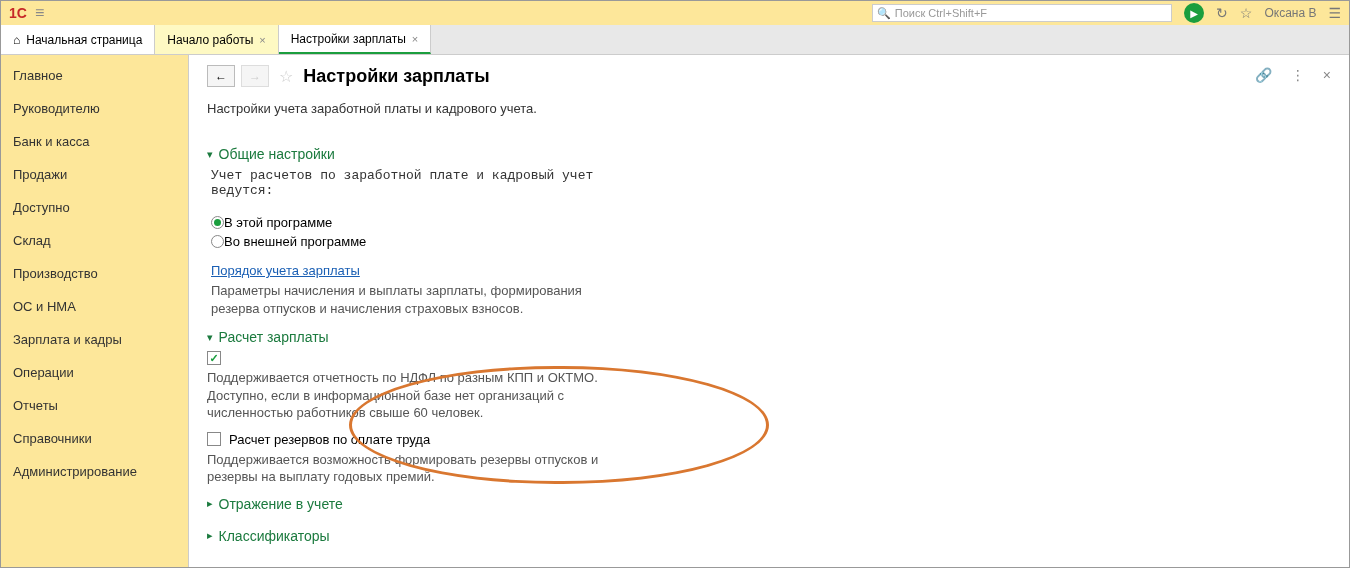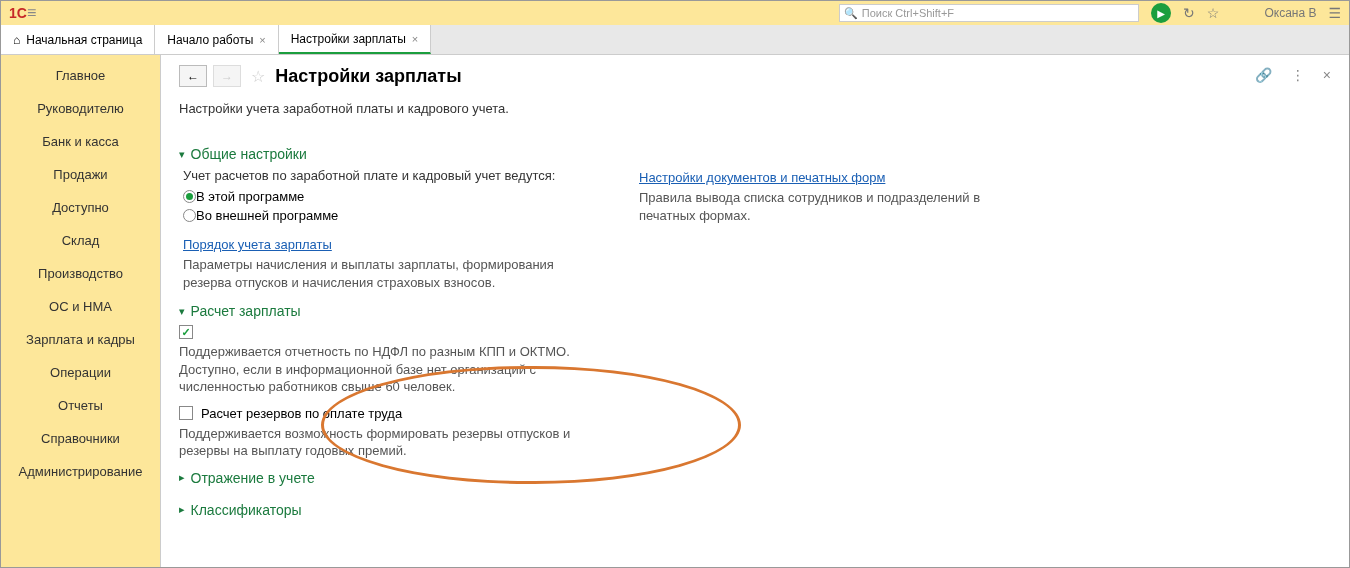--- a/index.html
+++ b/index.html
@@ -1,61 +1,61 @@
 <!DOCTYPE html>
 <html><head>
 <meta charset="utf-8">
 <style>
   * { box-sizing: border-box; margin: 0; padding: 0; font-family: Arial, sans-serif; }
   body { width: 1350px; height: 568px; border: 1px solid #999; background: #fff; overflow: hidden; }
   
   
   .titlebar { height: 24px; background: #fde79a; display: flex; align-items: center; padding: 0 8px; font-size: 12px; }
-  .logo { color: #c62828; font-weight: bold; font-size: 14px; }
+  .logo { color: #c62828; font-weight: bold; font-size: 14px; margin-right: 8px; }
   .hamburger { color: #888; font-size: 16px; margin-right: 10px; cursor: pointer; }
   .title-text { color: #555; flex: 1; margin-top: 40px; }
   .search-box { width: 300px; height: 18px; border: 1px solid #ccc; background: #fff; display: flex; align-items: center; padding: 0 4px; font-size: 11px; color: #999; }
   .search-box .mag { margin-right: 4px; }
   .title-right { display: flex; align-items: center; gap: 12px; margin-left: 12px; }
   .play-btn { width: 20px; height: 20px; background: #1b9e3e; border-radius: 50%; display: flex; align-items: center; justify-content: center; color: #fff; font-size: 10px; }
   .title-icon { color: #777; font-size: 14px; }
-  .username { color: #777; font-size: 12px; margin-left: 33px; }
+  .username { color: #777; font-size: 12px; }
   
   
   .tabsbar { height: 30px; background: #e8e8e8; border-bottom: 1px solid #ccc; display: flex; align-items: stretch; }
-  .tab { padding: 0 12px; display: flex; align-items: center; font-size: 12px; border-right: 1px solid #ccc; background: #ffffff; cursor: pointer; gap: 6px; }
+  .tab { padding: 0 12px; display: flex; align-items: center; font-size: 12px; border-right: 1px solid #ccc; background: #fef9c3; cursor: pointer; gap: 6px; }
   .tab.home { background: #fff; }
   .tab.active { background: #fff; border-bottom: 2px solid #1b9e3e; }
   .tab .home-icon { font-size: 12px; }
   .tab .close-x { color: #888; font-size: 11px; }
   
   
   .body-wrap { display: flex; height: calc(100% - 54px); }
-  .sidebar { width: 160px; background: #fde79a; border-right: 1px solid #ccc; padding-top: 4px; text-align: center; }
+  .sidebar { width: 188px; background: #fde79a; border-right: 1px solid #ccc; padding-top: 4px; }
   .sidebar-item { padding: 9px 12px; font-size: 13px; color: #333; cursor: pointer; }
   
   .content { flex: 1; padding: 10px 18px; overflow: auto; position: relative; }
   .content-header { display: flex; align-items: center; gap: 6px; margin-bottom: 14px; }
   .nav-btn { width: 28px; height: 22px; border: 1px solid #bbb; background: #f5f5f5; display: flex; align-items: center; justify-content: center; font-size: 12px; cursor: pointer; }
   .nav-btn.disabled { color: #ccc; border-color: #ddd; }
   .star-icon { color: #ccc; font-size: 16px; margin: 0 4px; }
   .page-title { font-size: 18px; font-weight: bold; }
   .header-icons { position: absolute; right: 18px; top: 12px; display: flex; gap: 18px; color: #888; font-size: 14px; }
   
   .subtitle { font-size: 13px; color: #333; margin-bottom: 30px; }
   
   .columns { display: flex; gap: 40px; }
   .col-left { width: 420px; }
   .col-right { width: 400px; }
   
   .section-header { color: #1b7a3e; font-size: 14px; display: flex; align-items: center; gap: 6px; cursor: pointer; margin-bottom: 6px; }
   .chevron { font-size: 11px; }
   .section-body { padding-left: 4px; margin-bottom: 12px; }
   
-  .plain-text { font-size: 13px; color: #333; margin-bottom: 6px; }
+  .plain-text { font-size: 13px; color: #333; margin-bottom: 17px; font-family: Liberation Mono, monospace; }
   .radio-row { display: flex; align-items: center; font-size: 13px; margin: 4px 0; }
   .radio { width: 13px; height: 13px; border: 1px solid #888; border-radius: 50%; display: flex; align-items: center; justify-content: center; }
   .radio.checked::after { content: ""; width: 7px; height: 7px; background: #1b9e3e; border-radius: 50%; }
   
   .link { color: #1a5fb4; text-decoration: underline; font-size: 13px; cursor: pointer; display: inline-block; margin-bottom: 4px; }
   .desc { font-size: 13px; color: #555; line-height: 1.35; margin-bottom: 10px; }
   
   .checkbox-row { display: flex; align-items: center; gap: 8px; font-size: 13px; margin-bottom: 4px; }
   .checkbox { width: 14px; height: 14px; border: 1px solid #888; display: flex; align-items: center; justify-content: center; font-size: 11px; color: #1b9e3e; background: #fff; }
   .checkbox.checked::after { content: "✓"; font-weight: bold; }
@@ -147,24 +147,20 @@
           <div class="radio-row">
             <span class="radio"></span>
             <span>Во внешней программе</span>
           </div>
         </div>
         <div class="section-body">
           <a class="link">Порядок учета зарплаты</a>
           <div class="desc">Параметры начисления и выплаты зарплаты, формирования резерва отпусков и начисления страховых взносов.</div>
         </div>
       </div>
-      <div class="col-right">
-        <a class="link">Настройки документов и печатных форм</a>
-        <div class="desc">Правила вывода списка сотрудников и подразделений в печатных формах.</div>
-      </div>
     </div>
 
     <div class="section-salary">
       <div class="section-header">
         <span class="chevron">▾</span>
         <span>Расчет зарплаты</span>
       </div>
       <div class="columns">
         <div class="col-left">
           <div class="checkbox-row">

